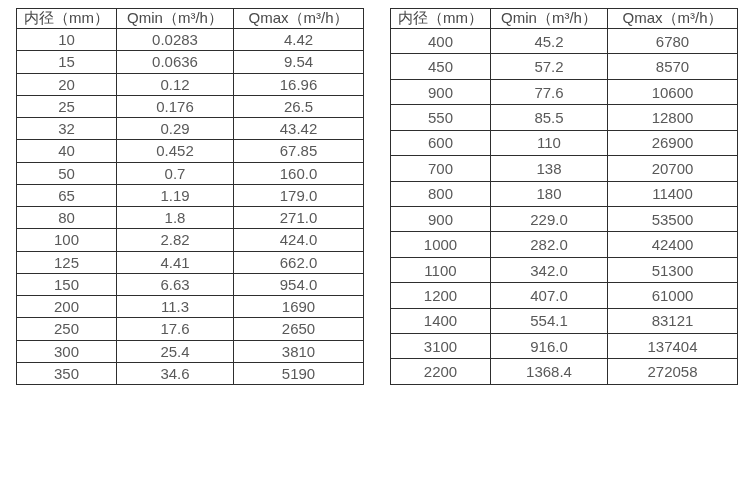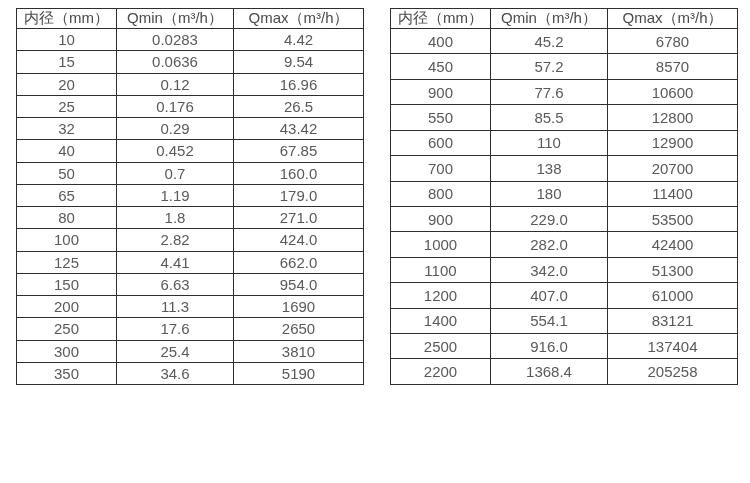--- a/index.html
+++ b/index.html
@@ -171,21 +171,21 @@
           <td>10600</td>
         </tr>
         <tr>
           <td>550</td>
           <td>85.5</td>
           <td>12800</td>
         </tr>
         <tr>
           <td>600</td>
           <td>110</td>
-          <td>12900</td>
+          <td>26900</td>
         </tr>
         <tr>
           <td>700</td>
           <td>138</td>
           <td>20700</td>
         </tr>
         <tr>
           <td>800</td>
           <td>180</td>
           <td>11400</td>
@@ -209,24 +209,24 @@
           <td>1200</td>
           <td>407.0</td>
           <td>61000</td>
         </tr>
         <tr>
           <td>1400</td>
           <td>554.1</td>
           <td>83121</td>
         </tr>
         <tr>
-          <td>2500</td>
+          <td>3100</td>
           <td>916.0</td>
           <td>137404</td>
         </tr>
         <tr>
           <td>2200</td>
           <td>1368.4</td>
-          <td>205258</td>
+          <td>272058</td>
         </tr>
       </tbody>
     </table>
 </div>
 
 </body></html>

